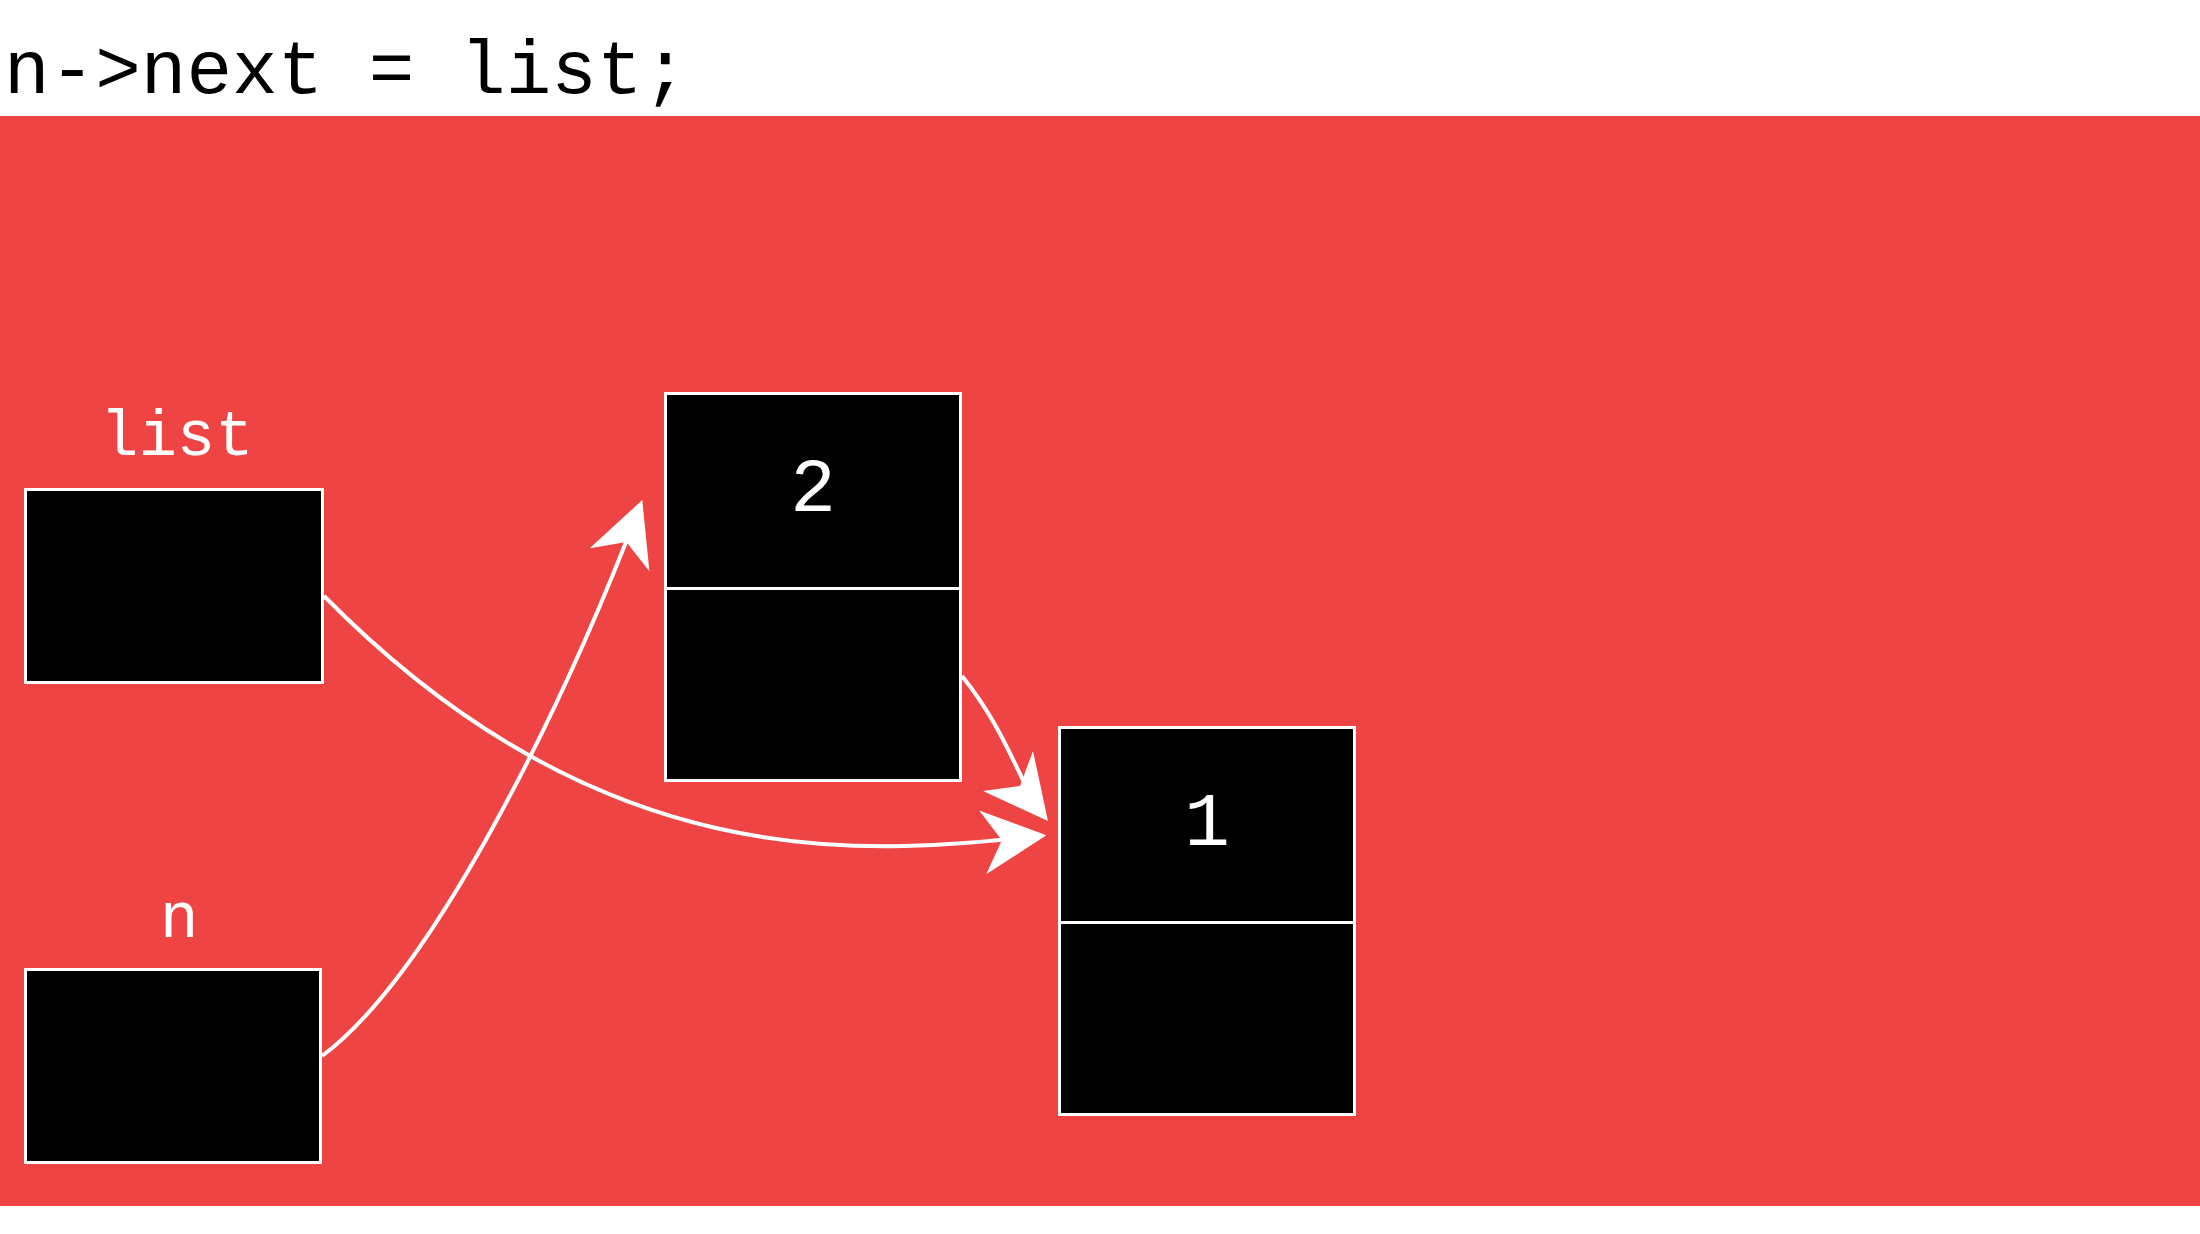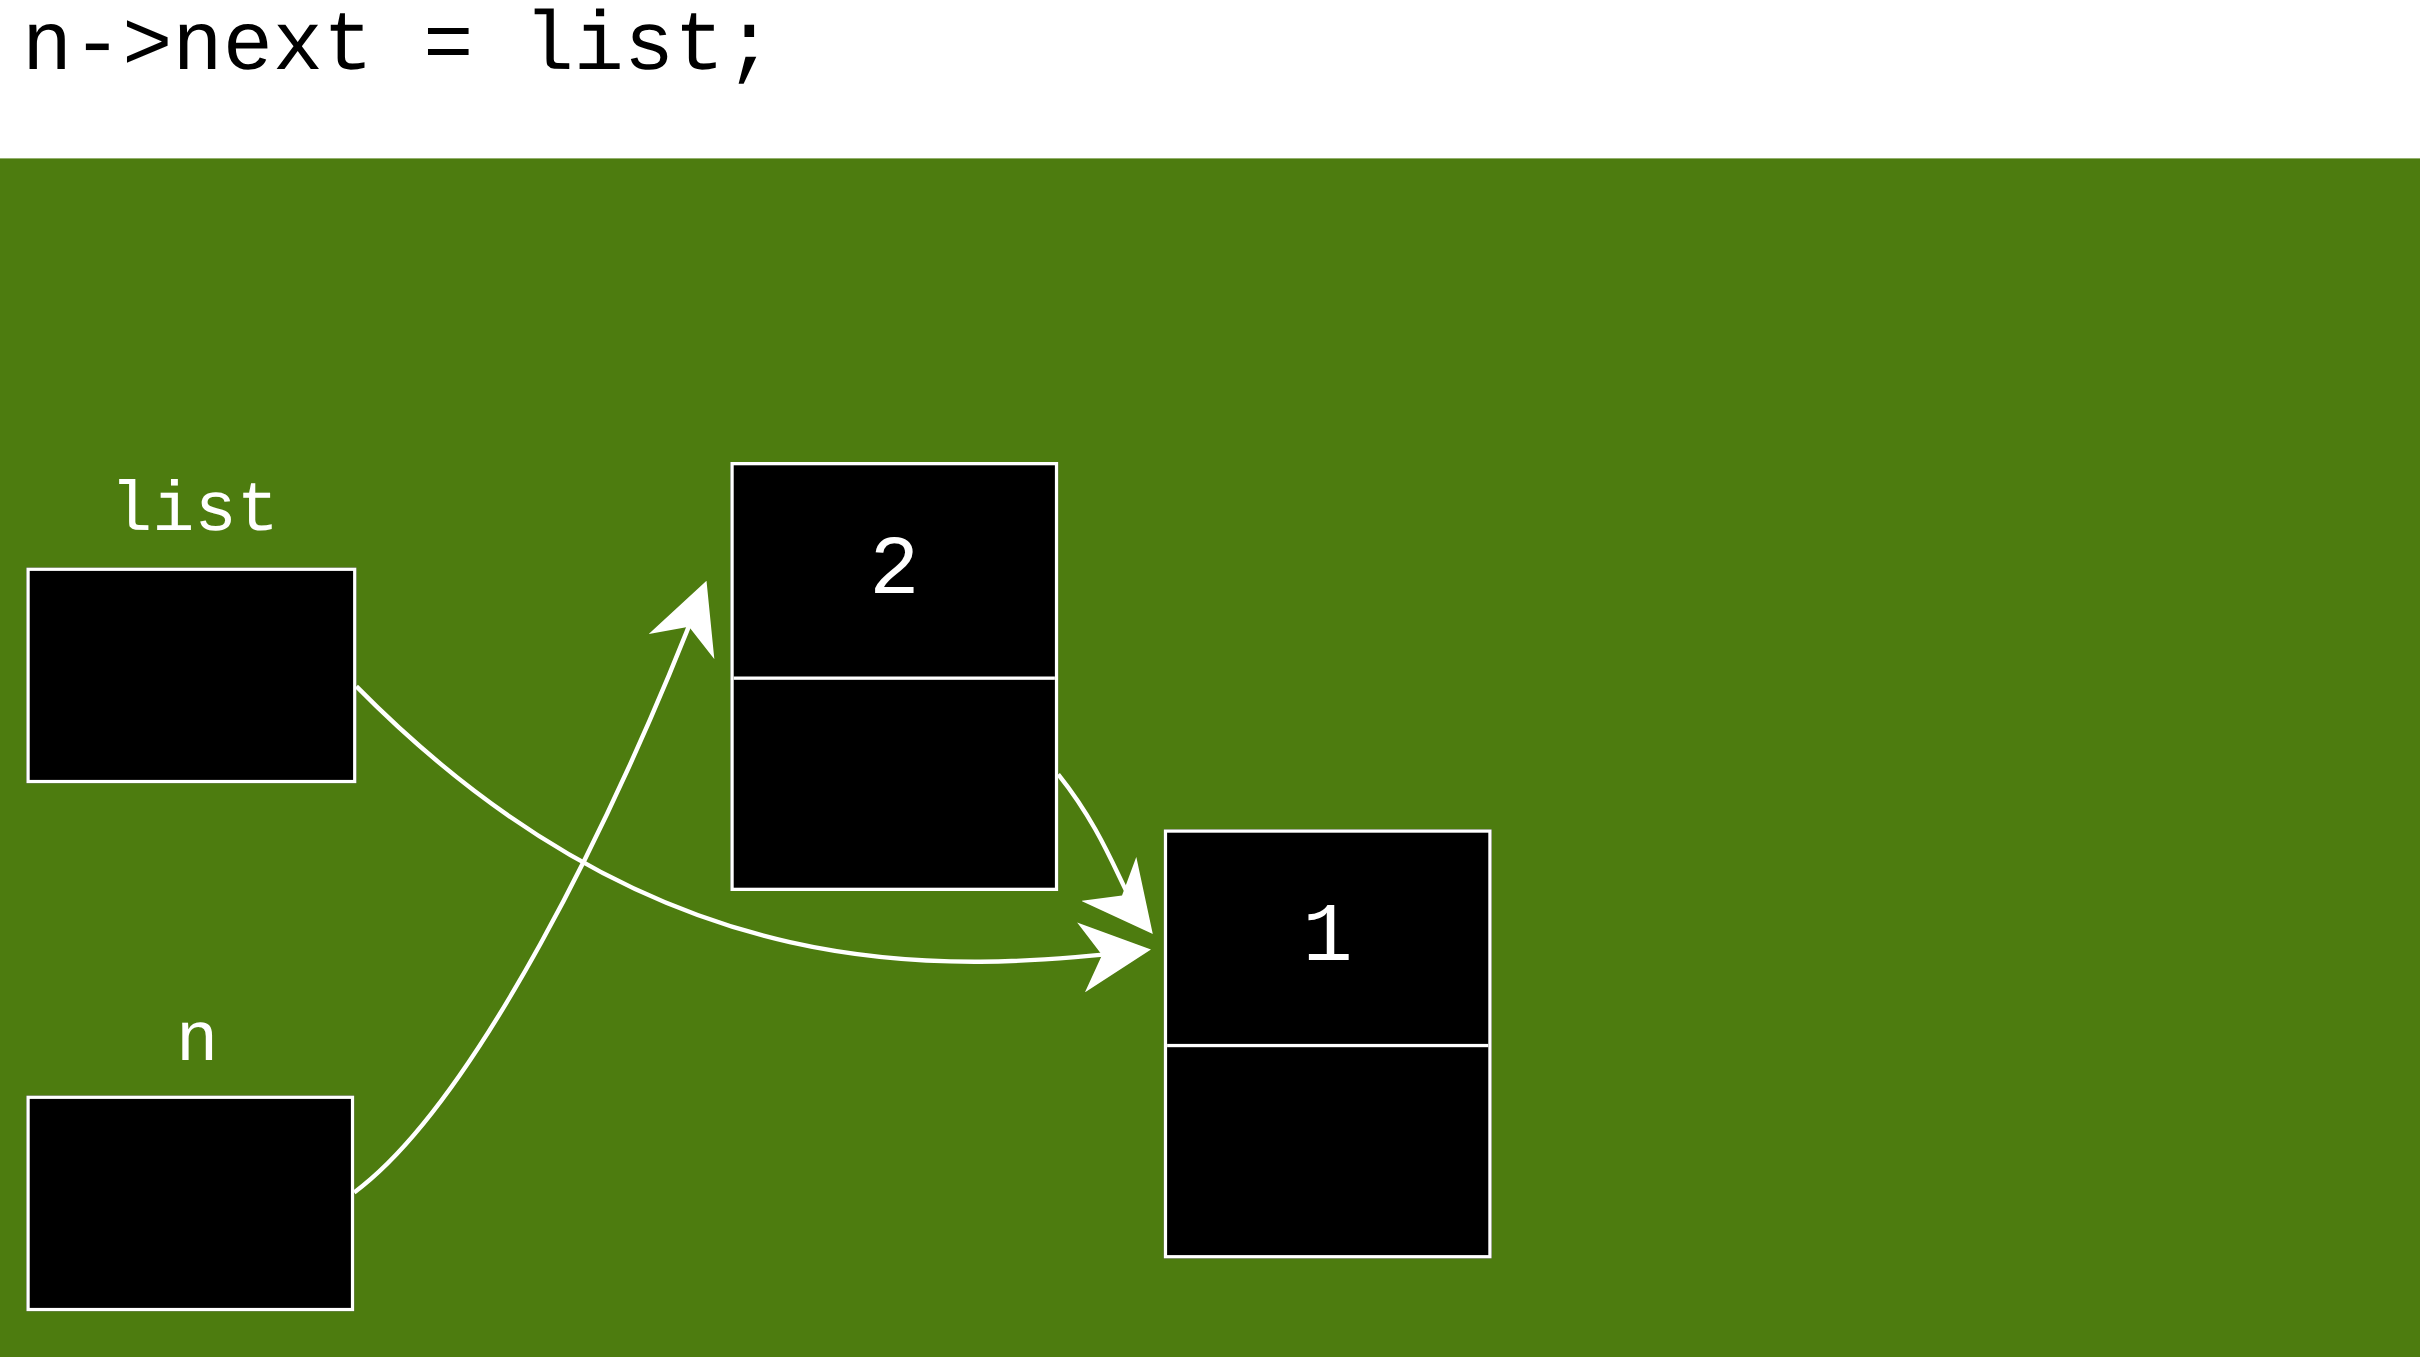--- a/index.html
+++ b/index.html
@@ -1,18 +1,18 @@
 <!DOCTYPE html>
 <html><head>
 <meta charset="utf-8">
 <style>
   html,body{margin:0;padding:0;width:2200px;height:1234px;background:#fff;font-family:"Consolas","Menlo","Courier New",monospace;overflow:hidden}
-  .header{height:144px;background:#fff;display:flex;align-items:flex-start;padding-left:20px;box-sizing:border-box}
+  .header{height:116px;background:#fff;display:flex;align-items:flex-end;padding-left:4px;box-sizing:border-box}
   .code{font-size:76px;color:#000;white-space:pre}
-  .canvas{position:relative;width:2200px;height:1090px;background:#4d7c0f}
+  .canvas{position:relative;width:2200px;height:1090px;background:#ef4444}
   .label{position:absolute;color:#fff;font-size:64px}
   .box{position:absolute;border:3px solid #fff;box-sizing:border-box;background:#000}
   .node{position:absolute;border:3px solid #fff;box-sizing:border-box;background:#000}
   .node .val{position:absolute;left:0;right:0;top:0;height:50%;display:flex;align-items:center;justify-content:center;color:#fff;font-size:76px;border-bottom:3px solid #fff}
   svg.arrows{position:absolute;left:0;top:0;width:2200px;height:1090px;pointer-events:none}
 </style>
 </head>
 <body>
 
 <div class="header">

